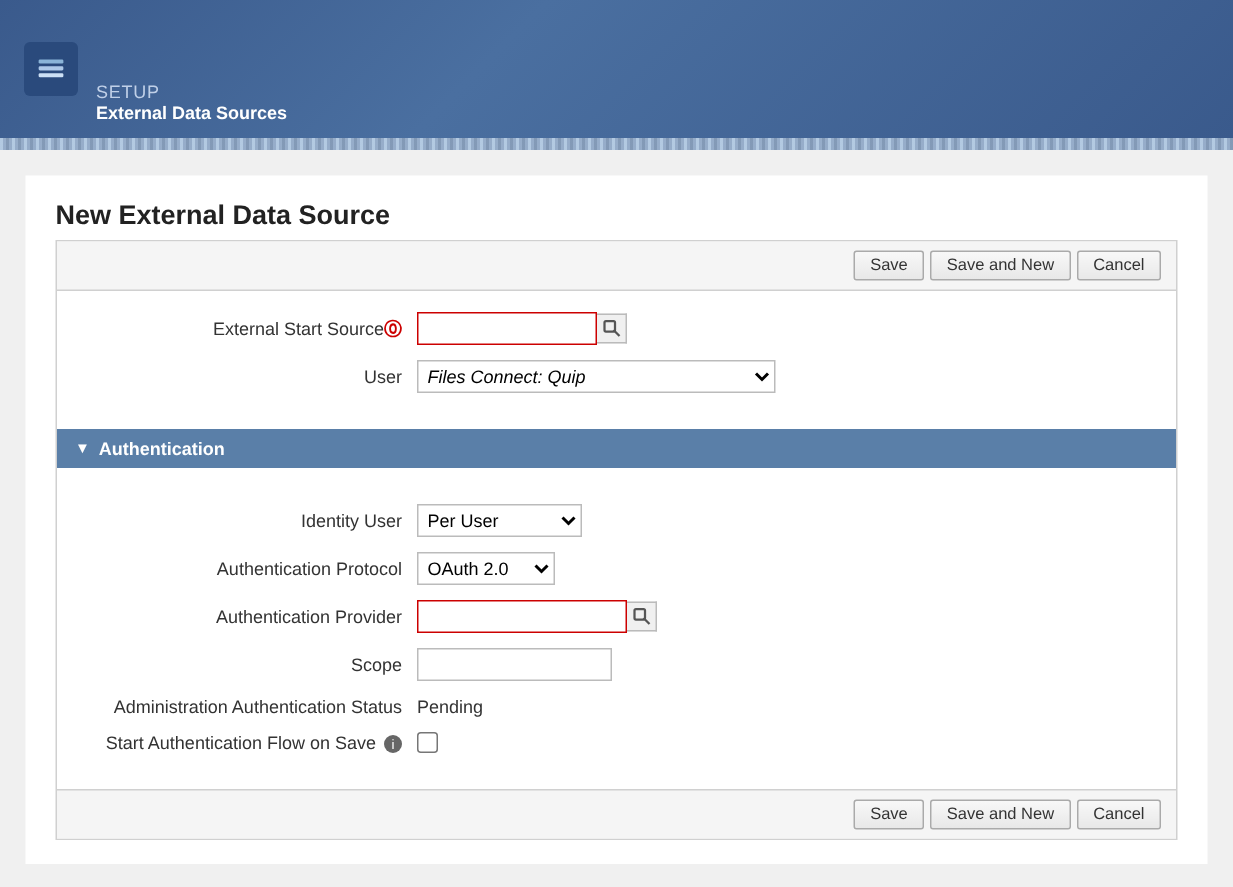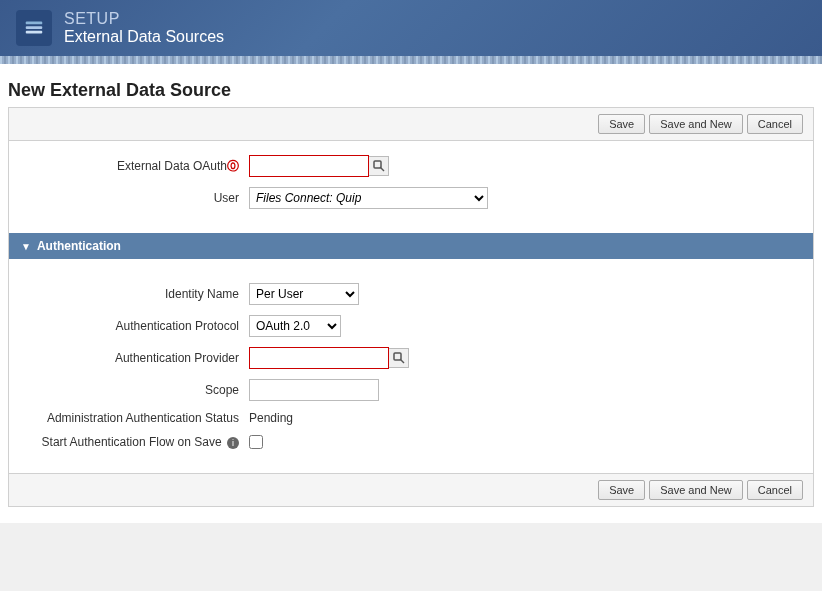--- a/index.html
+++ b/index.html
@@ -29,49 +29,50 @@
       justify-content: center;
     }
     .header-icon svg {
       width: 22px;
       height: 22px;
     }
     .header-text {
       color: white;
     }
     .header-setup {
-      font-size: 16px;
+      font-size: 12px;
       text-transform: uppercase;
       color: #c0d0e8;
       letter-spacing: 0.5px;
+      margin-top: 44px;
     }
     .header-title {
-      font-size: 16px;
-      font-weight: normal;
+      font-size: 12px;
+      font-weight: bold;
       color: white;
     }
 
     
     .wave-bar {
       height: 8px;
       background: repeating-linear-gradient(
         90deg,
         #8ab0d8 0px, #8ab0d8 2px,
         #5a80b0 2px, #5a80b0 4px,
         #3a6090 4px, #3a6090 6px,
         #5a80b0 6px, #5a80b0 8px
       );
       opacity: 0.6;
     }
 
     
     .main-content {
       background: white;
-      margin: 0;
-      padding: 16px 8px;
+      margin: 17px;
+      padding: 16px 20px;
     }
 
     .page-title {
       font-size: 18px;
       font-weight: bold;
       color: #222;
       margin-bottom: 6px;
     }
 
     .page-description {
@@ -288,21 +289,21 @@
     <div class="toolbar">
       <button class="btn">Save</button>
       <button class="btn">Save and New</button>
       <button class="btn">Cancel</button>
     </div>
 
     <div class="form-fields">
 
       <div class="form-row">
         <div class="form-label">
-          <span>External Data OAuth</span><span class="required-indicator">⓪</span>
+          <span>External Start Source</span><span class="required-indicator">⓪</span>
         </div>
         <div class="input-with-icon">
           <input type="text" class="form-input input-ext-source" value="" style="">
           <div class="lookup-icon">
             <svg width="12" height="12" viewBox="0 0 12 12">
               <rect x="1" y="1" width="7" height="7" rx="1" fill="none" stroke="#555" stroke-width="1.5"></rect>
               <line x1="7" y1="7" x2="11" y2="11" stroke="#555" stroke-width="1.5"></line>
             </svg>
           </div>
         </div>
@@ -326,21 +327,21 @@
 
     <div class="auth-section-header">
       <span class="triangle">▼</span>
       <span>Authentication</span>
     </div>
 
     <div class="form-fields">
 
       <div class="form-row">
         <div class="form-label">
-          <span>Identity Name</span>
+          <span>Identity User</span>
         </div>
         <select class="identity-select">
           <option>Per User</option>
           <option>Named Principal</option>
         </select>
       </div>
 
       <div class="form-row">
         <div class="form-label">
           <span>Authentication Protocol</span>

